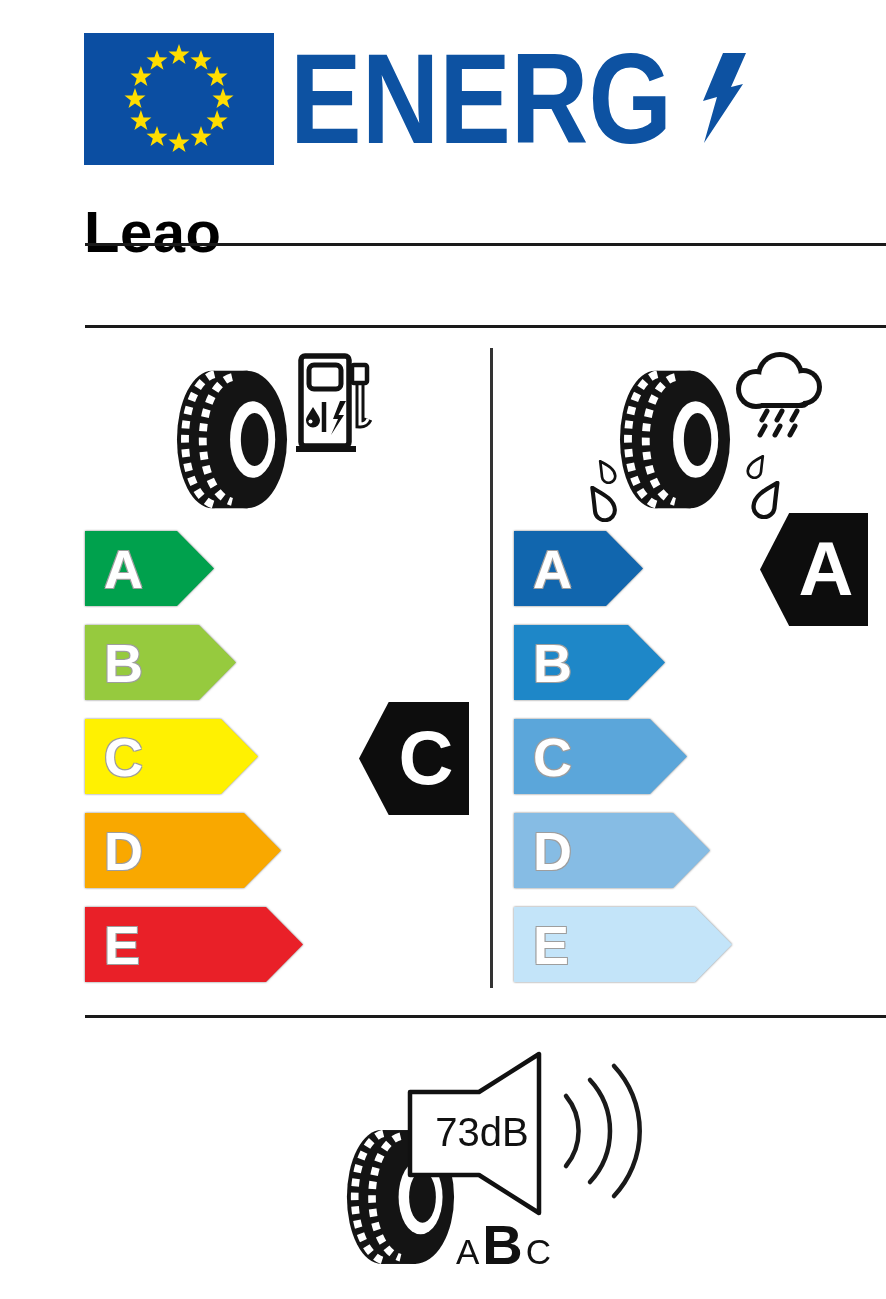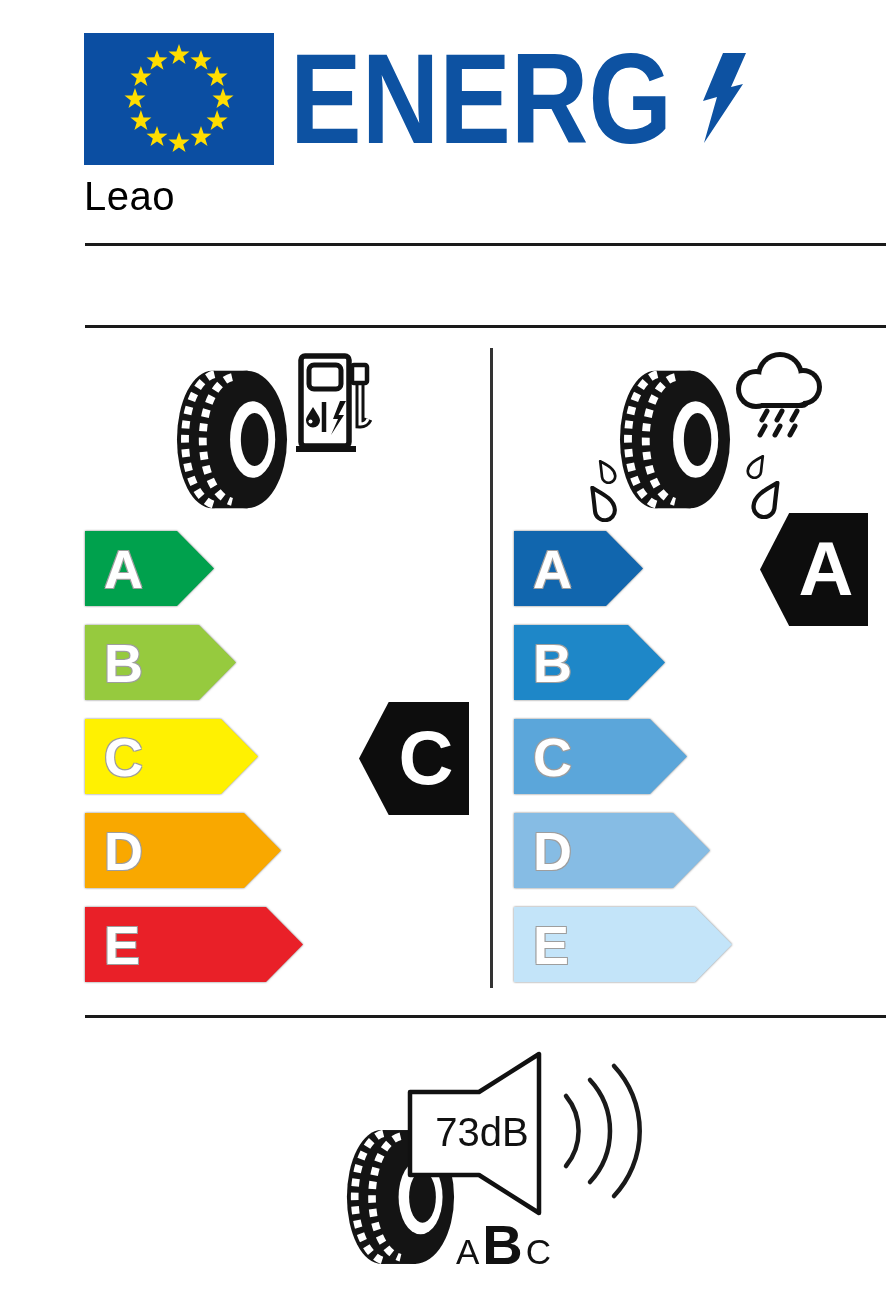--- a/index.html
+++ b/index.html
@@ -1,21 +1,21 @@
 <!DOCTYPE html>
 <html><head>
 <meta charset="utf-8">
 <style>
   html,body{margin:0;padding:0;background:#fff;}
   #label{position:relative;width:886px;height:1299px;background:#fff;
          font-family:"Liberation Sans",sans-serif;overflow:hidden;margin-left:48px;}
   .abs{position:absolute;}
 
   
-  #brand{left:36px;top:174px;font-size:40px;font-weight:normal;color:#000;letter-spacing:0.5px;}
+  #brand{left:36px;top:198px;font-size:58px;font-weight:bold;color:#000;letter-spacing:0.5px;}
   .hline{height:3px;background:#1a1a1a;width:812px;left:37px;}
   #vdivider{left:442px;top:348px;width:3px;height:640px;background:#333;}
 
   
   .scale-arrow{position:absolute;height:75px;filter:drop-shadow(0 0 1px rgba(80,80,80,.75));}
   .arrow-shape{width:100%;height:100%;
      clip-path:polygon(0 0,calc(100% - 37px) 0,100% 50%,calc(100% - 37px) 100%,0 100%);}
   .arrow-letter{display:block;padding-left:19px;line-height:76px;font-size:54px;font-weight:bold;color:#fff;
      text-shadow:1px 1px 0 #9e9e9e,-1px -1px 0 #9e9e9e,1px -1px 0 #9e9e9e,-1px 1px 0 #9e9e9e;}
   .w1{width:129px}.w2{width:151px}.w3{width:173px}.w4{width:196px}.w5{width:218px}

